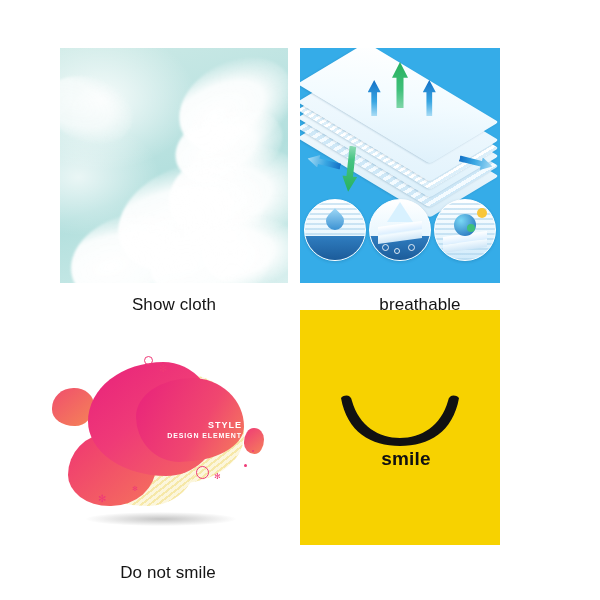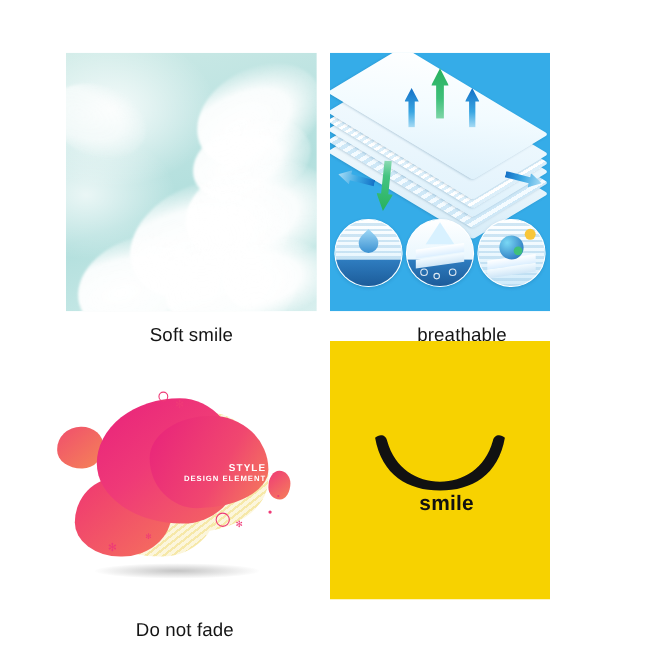--- a/index.html
+++ b/index.html
@@ -225,21 +225,21 @@
         <div class="fth f3"></div>
         <div class="fth f4"></div>
         <div class="fth f5"></div>
         <div class="fth f6"></div>
         <div class="fth f7"></div>
         <div class="fstreak s4"></div>
         <div class="fstreak s1"></div>
         <div class="fstreak s2"></div>
         <div class="fstreak s3"></div>
       </div>
-      <div class="caption">Soft smile</div>
+      <div class="caption">Show cloth</div>
     </div>
 
     <div class="cell cell-1">
       <div class="panel">
         <div class="breath-bg"></div>
 
         <div class="stackwrap">
           <div class="lyr l6"></div>
           <div class="lyr l5"></div>
           <div class="lyr l4"></div>
@@ -305,21 +305,21 @@
         <div class="deco deco-ring" style="left:148px;top:150px;width:11px;height:11px;"></div>
         <div class="deco deco-star" style="left:111px;top:48px;">✻</div>
         <div class="deco deco-star" style="left:166px;top:156px;font-size:8px;">✻</div>
         <div class="deco deco-star" style="left:50px;top:178px;">✻</div>
         <div class="deco deco-star" style="left:84px;top:168px;font-size:7px;">✻</div>
         <div class="deco deco-dot" style="left:196px;top:148px;width:3px;height:3px;"></div>
         <div class="deco deco-dot" style="left:204px;top:134px;width:2px;height:2px;"></div>
 
         <div class="blob-shadow"></div>
       </div>
-      <div class="caption">Do not fade</div>
+      <div class="caption">Do not smile</div>
     </div>
 
     <div class="cell cell-3">
       <div class="panel">
         <div class="smile-bg"></div>
         <svg class="smile-svg" width="130" height="54" viewBox="0 0 130 54">
           <path d="M6 4 C10 0 16 1 17 7 C24 32 44 44 65 44 C86 44 106 32 113 7 C114 1 120 0 124 4 C118 38 94 52 65 52 C36 52 12 38 6 4 Z" fill="#111111"></path>
         </svg>
         <div class="smile-word">smile</div>
       </div>

